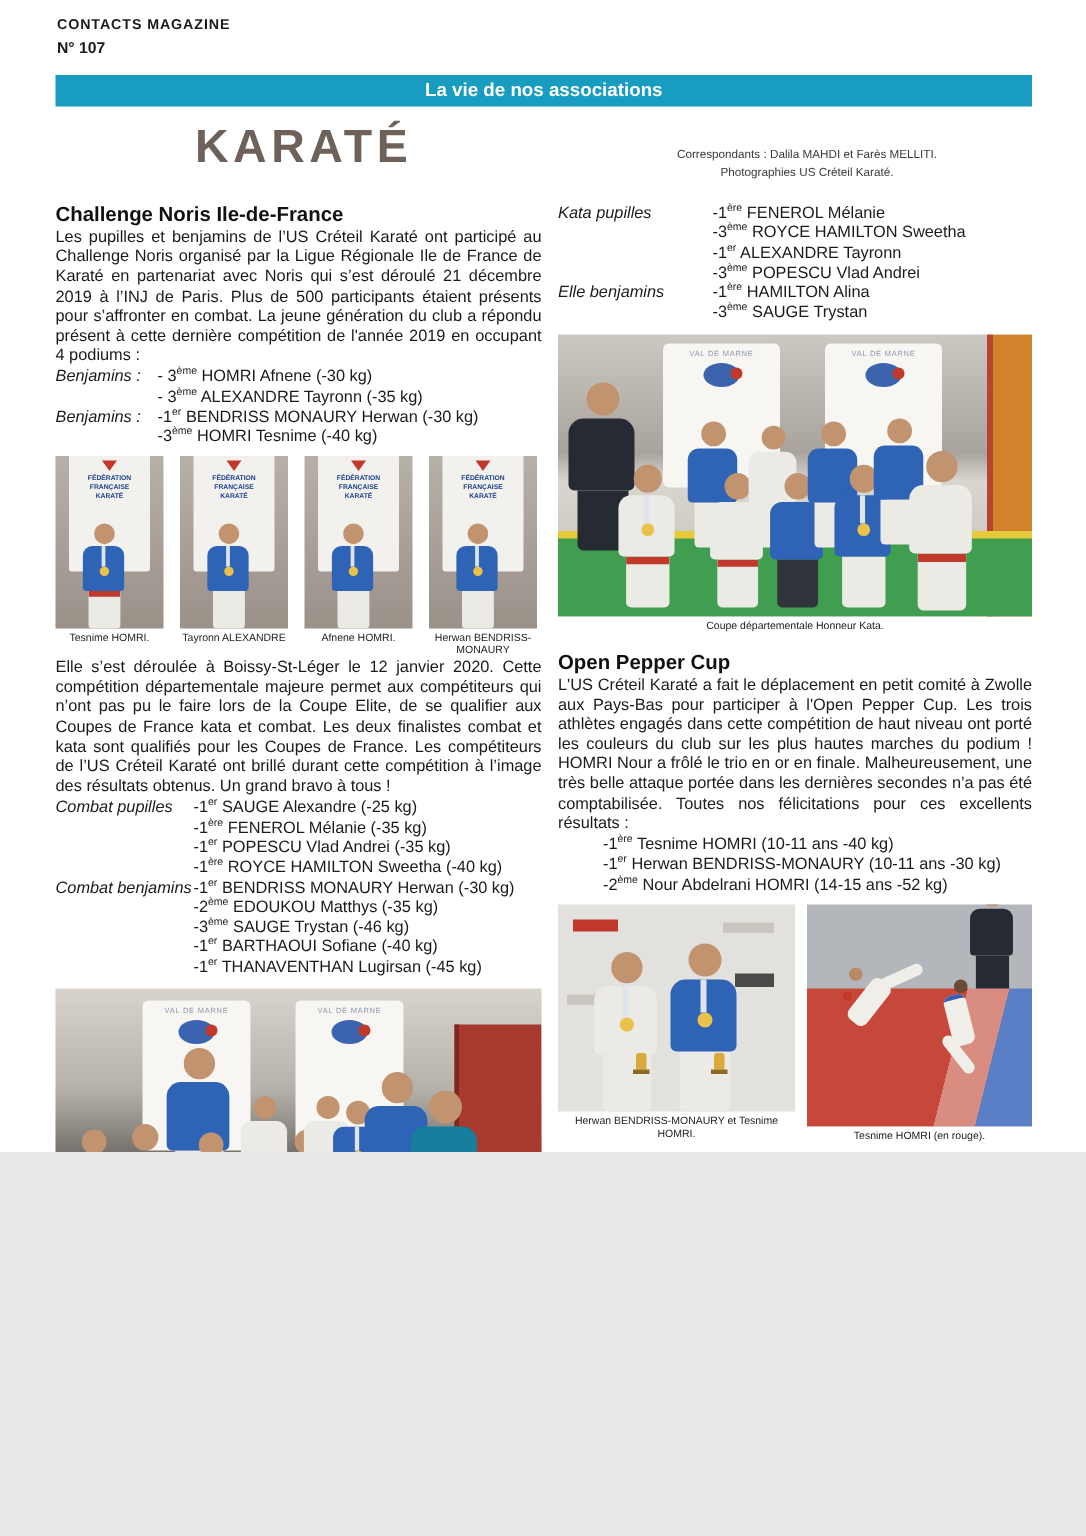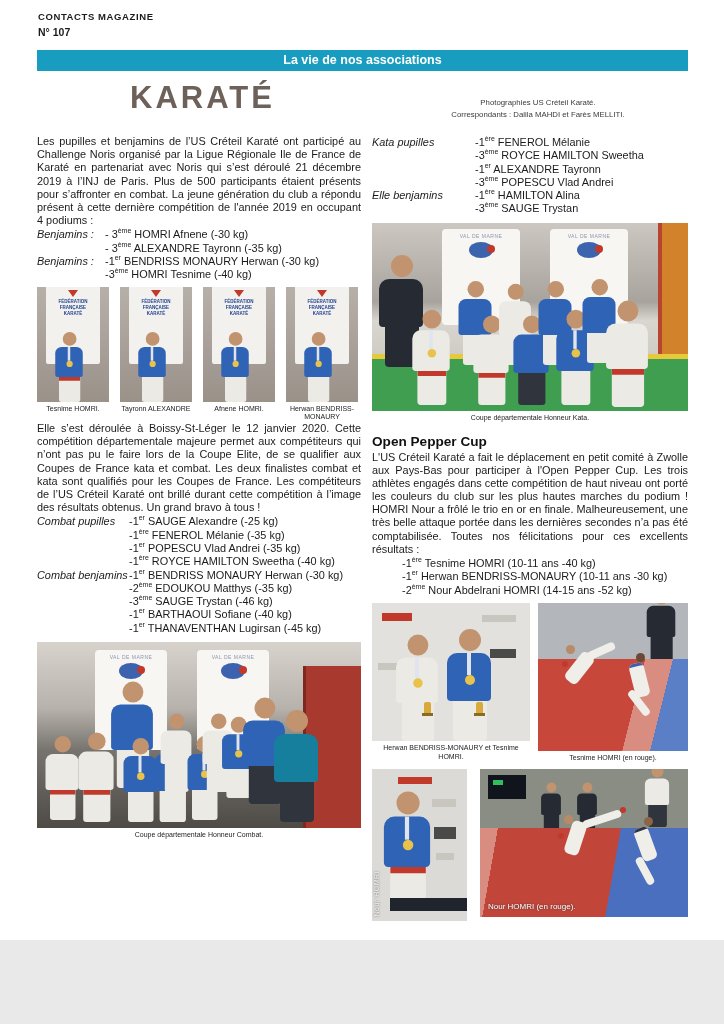--- a/index.html
+++ b/index.html
@@ -1,16 +1,16 @@
 <!DOCTYPE html>
 <html><head>
 <meta charset="utf-8">
 <style>
   html,body{margin:0;padding:0;background:#e9e9e9;}
-  .page{position:relative;width:724px;height:940px;margin:0 auto;background:#fff;
+  .page{position:relative;width:724px;height:768px;margin:0 auto;background:#fff;
         font-family:"Liberation Sans",sans-serif;color:#1b1b1b;overflow:hidden;}
   
   .hdr{position:absolute;left:38px;top:11px;}
   .mag{font-size:9.5px;font-weight:bold;letter-spacing:.6px;}
   .issue{font-size:10.5px;font-weight:bold;margin-top:4px;}
   .band{position:absolute;left:37px;right:36px;top:50px;height:21px;background:#189CBF;}
   .band span{display:block;text-align:center;color:#fff;font-weight:bold;font-size:12.5px;line-height:21px;}
   .title{position:absolute;left:130px;top:80px;font-size:31px;font-weight:bold;letter-spacing:3px;color:#6E6159;text-align:center;}
   .corr{position:absolute;left:388px;top:97px;width:300px;text-align:center;font-size:7.8px;color:#3a3a3a;line-height:1.5;}
   
@@ -99,26 +99,27 @@
 
   <div class="hdr">
     <div class="mag">CONTACTS MAGAZINE</div>
     <div class="issue">N° 107</div>
   </div>
   <div class="band">
     <span>La vie de nos associations</span>
   </div>
   <div class="title">KARATÉ</div>
   <div class="corr">
+    <div>Correspondants : Dalila MAHDI et Farès MELLITI.</div>
     <div>Photographies US Créteil Karaté.</div>
-    <div>Correspondants : Dalila MAHDI et Farès MELLITI.</div>
   </div>
 
   <div class="colL">
 
+    <h2 class="sec">Challenge Noris Ile-de-France</h2>
     <p class="bodytxt">Les pupilles et benjamins de l’US Créteil Karaté ont participé au Challenge Noris organisé par la Ligue Régionale Ile de France de Karaté en partenariat avec Noris qui s’est déroulé 21 décembre 2019 à l’INJ de Paris. Plus de 500 participants étaient présents pour s’affronter en combat. La jeune génération du club a répondu présent à cette dernière compétition de l'année 2019 en occupant 4 podiums :</p>
 
     <div class="res">
       <div class="rrow">
         <span class="rlab">Benjamins :</span>
         <span class="rent"><span>- 3</span><sup>ème</sup><span> HOMRI Afnene (-30 kg)</span></span>
       </div>
       <div class="rrow">
         <span class="rlab"></span>
         <span class="rent"><span>- 3</span><sup>ème</sup><span> ALEXANDRE Tayronn (-35 kg)</span></span>

